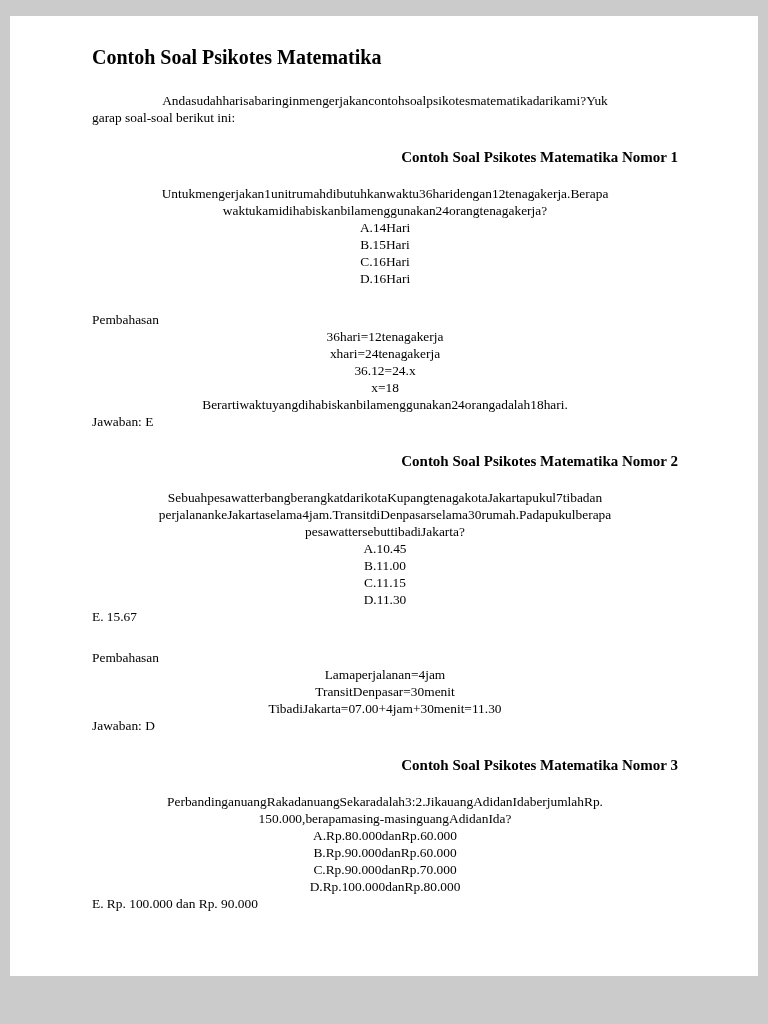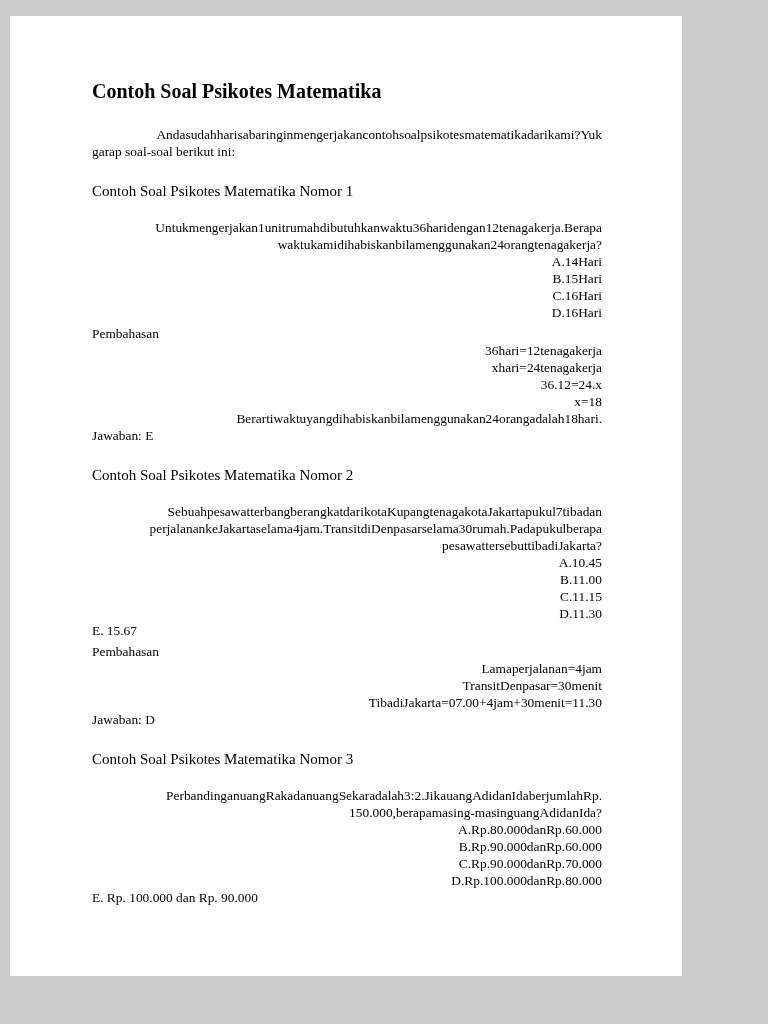--- a/index.html
+++ b/index.html
@@ -8,51 +8,52 @@
     background: #cbcbcb;
     font-family: "Liberation Serif", "DejaVu Serif", serif;
     color: #000;
   }
   .viewer {
     width: 768px;
     height: 1024px;
     padding: 16px 10px 0 10px;
   }
   .page {
-    width: 672px;
+    width: 748px;
     height: 960px;
     background: #ffffff;
-    padding: 62px 80px 0 82px;
+    padding: 28px 80px 0 82px;
     overflow: hidden;
   }
   h1[data-name="document-title"] {
     font-size: 20px;
     font-weight: bold;
     line-height: 26px;
     margin-bottom: 22px;
   }
   h2 {
     font-size: 15px;
-    font-weight: normal;
+    font-weight: bold;
     line-height: 19px;
     margin: 22px 0 18px 0;
+    text-align: right;
   }
   .para { margin: 0; }
   .intro { margin-bottom: 8px; }
   .line {
     font-size: 13.4px;
     line-height: 17px;
     white-space: nowrap;
   }
   .spread {
     display: flex;
-    justify-content: flex-end;
+    justify-content: center;
   }
   .spread span { display: inline-block; }
-  .pembahasan { margin-top: 4px; }
+  .pembahasan { margin-top: 24px; }
   section { margin: 0; }
 </style>
 </head>
 <body>
 
 <div class="viewer" data-name="document-viewer">
   <div class="page" data-name="document-page">
     <h1 data-name="document-title">Contoh Soal Psikotes Matematika</h1>
     <div class="para intro" data-name="intro-paragraph">
         <div class="line spread" data-name="intro-line">

